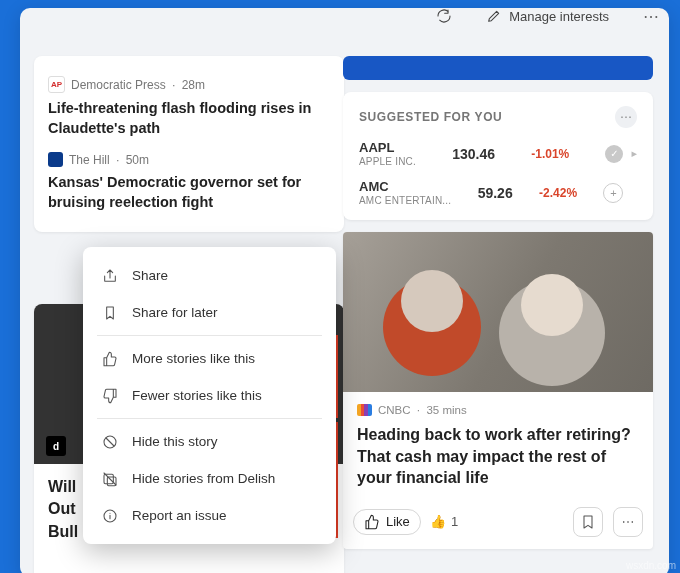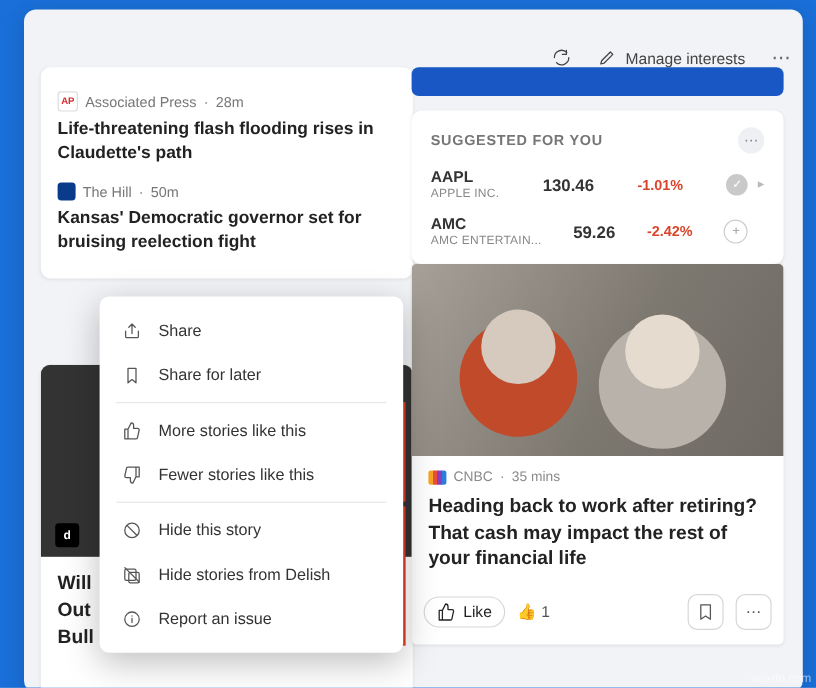--- a/index.html
+++ b/index.html
@@ -1,18 +1,18 @@
 <!DOCTYPE html>
 <html><head>
 <meta charset="utf-8">
 <style>
 html,body{margin:0;padding:0;font-family:"Segoe UI",Arial,sans-serif;font-size:13px;color:#222;background:#1a6fd8}
 .stage{position:relative;width:680px;height:573px;overflow:hidden}
 .widget{position:absolute;left:20px;top:8px;right:11px;bottom:-4px;background:#f1f3f6;border-radius:10px;box-shadow:0 4px 18px rgba(0,0,0,.15)}
-.topbar{display:flex;justify-content:flex-end;align-items:flex-end;gap:22px;height:48px;padding-right:10px;color:#444}
+.topbar{display:flex;justify-content:flex-end;align-items:flex-start;gap:34px;height:48px;padding-right:10px;color:#444}
 .icon-btn{display:flex;align-items:center;gap:7px;cursor:pointer;font-size:13px}
 .bare-icon{width:16px;height:16px;display:inline-flex;align-items:center;justify-content:center}
 .content{position:relative;padding:0 14px}
 .col{position:absolute;top:0;width:310px}
 .col-left{left:14px}
 .col-right{right:16px}
 .card{background:#fff;border-radius:8px;box-shadow:0 1px 3px rgba(0,0,0,.07);padding:20px 14px;margin-bottom:12px}
 .src-line{display:flex;align-items:center;gap:6px;font-size:12px;color:#777}
 .src-logo{width:15px;height:15px;border-radius:3px;display:flex;align-items:center;justify-content:center;font-size:8px;font-weight:700;color:#fff}
 .ap{background:#fff;color:#d32f2f;border:1px solid #ddd}
@@ -25,21 +25,21 @@
 .dotcircle{width:22px;height:22px;border-radius:50%;background:#eef0f3;display:flex;align-items:center;justify-content:center;font-size:12px;color:#888}
 .row{display:flex;align-items:center;justify-content:space-between;margin-top:12px}
 .ticker{font-size:13px;font-weight:700;color:#333}
 .company{font-size:10px;color:#888;letter-spacing:.02em;margin-top:1px}
 .price{font-size:14px;font-weight:600;color:#333}
 .pct{font-size:12px;font-weight:600}
 .neg{color:#d9452b}
 .chev{color:#bbb;font-size:11px;margin-left:4px}
 .addcirc{width:18px;height:18px;border:1px solid #ccc;border-radius:50%;font-size:11px;display:flex;align-items:center;justify-content:center;color:#999}
 .checkcirc{width:18px;height:18px;background:#c9c9c9;border-radius:50%;font-size:10px;display:flex;align-items:center;justify-content:center;color:#fff}
-.photo-card{background:#fff;border-radius:4px;box-shadow:0 1px 3px rgba(0,0,0,.07);margin-top:0;overflow:hidden}
+.photo-card{background:#fff;border-radius:4px;box-shadow:0 1px 3px rgba(0,0,0,.07);margin-top:12px;overflow:hidden}
 .photo{height:160px;background:#8a837c;position:relative}
 .photo.right{background:linear-gradient(120deg,#a6a098 0%,#7d7870 55%,#6e6a63 100%)}
 
 .p1,.p2{position:absolute;border-radius:50%}
 .right .p1{width:62px;height:62px;background:#d6c9bd;left:58px;top:38px;box-shadow:0 26px 0 18px #c14a2a}
 .right .p2{width:62px;height:62px;background:#e6dbcf;left:178px;top:42px;box-shadow:0 28px 0 22px #b8b2aa}
 .body{padding:12px 14px 10px}
 .src-cnbc{display:flex;align-items:center;gap:6px;font-size:11.5px;color:#8a8a8a}
 .cnbc-logo{width:15px;height:12px;background:linear-gradient(90deg,#f5a623 0 25%,#e94e3a 0 50%,#8b3fb3 0 75%,#2a7de1 0 100%);border-radius:2px}
 .story-h{font-size:16px;font-weight:600;line-height:1.35;color:#222;margin-top:8px}
@@ -93,21 +93,21 @@
     </div>
 
     <div class="content">
 
       <div class="col col-left">
         <div class="card">
 
           <div style="margin-bottom:14px">
             <div class="src-line">
               <span class="src-logo ap">AP</span>
-              <span>Associated Press</span>
+              <span>Democratic Press</span>
               <span>·</span>
               <span>28m</span>
             </div>
             <div class="headline">Life-threatening flash flooding rises in Claudette's path</div>
           </div>
 
           <div>
             <div class="src-line">
               <span class="src-logo hill"></span>
               <span>The Hill</span>

